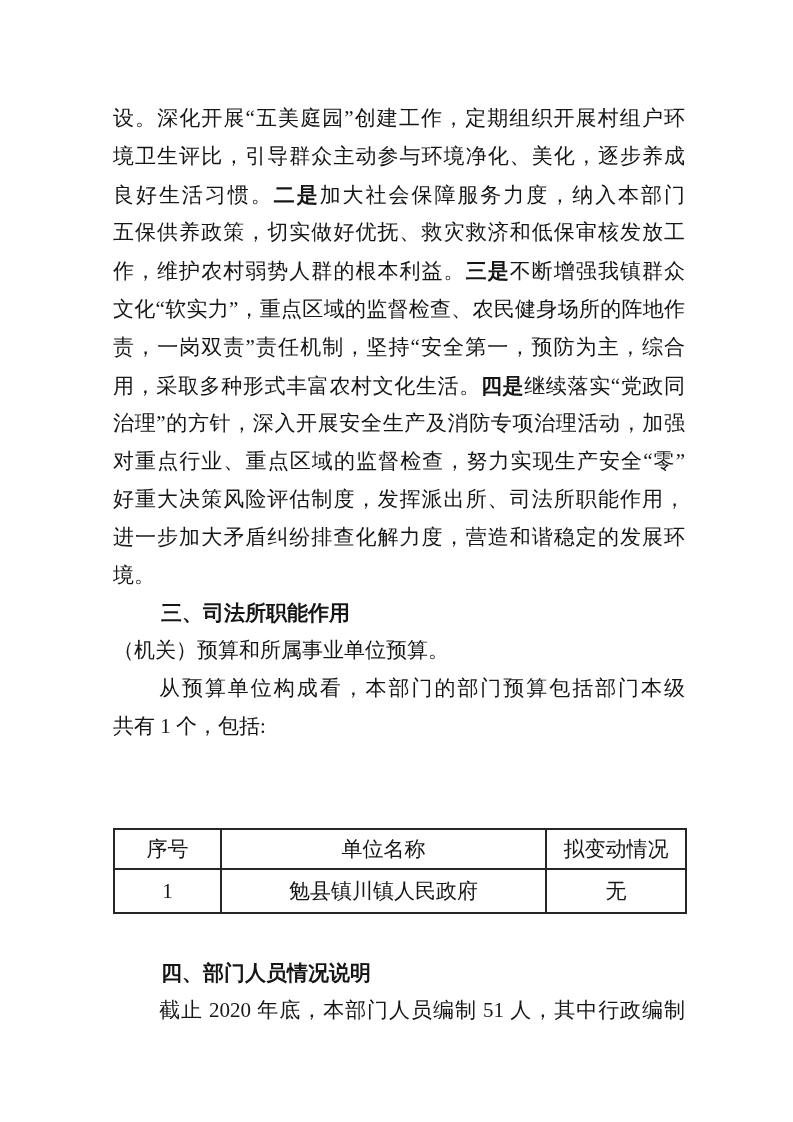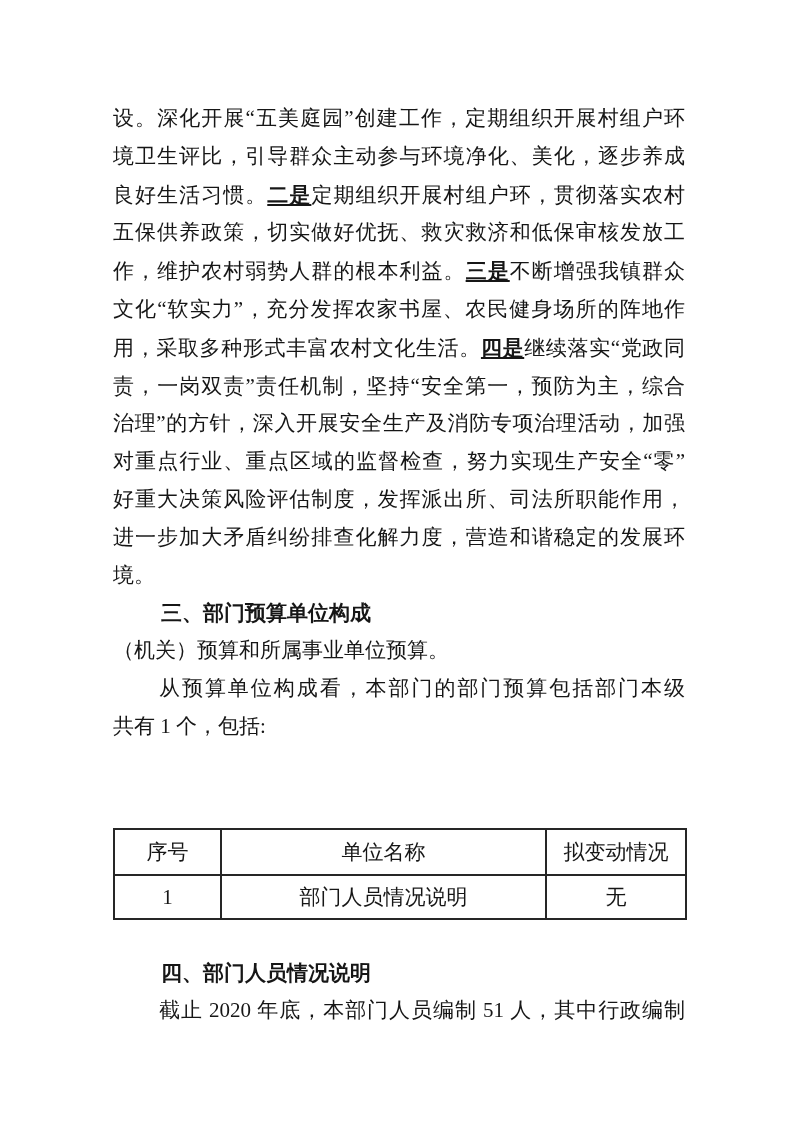--- a/index.html
+++ b/index.html
@@ -37,89 +37,88 @@
   }
   .line.h {
     text-align-last: auto;
     text-indent: 48px;
     font-weight: bold;
     font-family: "Liberation Sans", "DejaVu Sans", sans-serif;
   }
   .bd {
     font-weight: bold;
     font-family: "Liberation Sans", "DejaVu Sans", sans-serif;
-    text-decoration: underline;
   }
   table.unit-table {
     position: absolute;
     left: 113px;
     top: 828px;
     width: 572px;
     border-collapse: collapse;
     table-layout: fixed;
     font-size: 21px;
     color: #161616;
   }
   table.unit-table td {
     border: 2px solid #262626;
     text-align: center;
     vertical-align: middle;
     padding: 0;
     overflow: hidden;
   }
-  tr.thr { height: 46px; border-radius: 13px; }
+  tr.thr { height: 40px; border-radius: 13px; }
   tr.tdr { height: 44px; }
   col.c1 { width: 107px; }
   col.c2 { width: 325px; }
   col.c3 { width: 140px; }
   td.name {
     text-align: left;
     padding-left: 9px;
   }
 </style>
 </head>
 <body>
 
 <div class="page">
 
   <div class="textblock" id="tb1">
     <div class="line"><span>设。深化开展“五美庭园”创建工作，定期组织开展村组户环</span></div>
     <div class="line"><span>境卫生评比，引导群众主动参与环境净化、美化，逐步养成</span></div>
-    <div class="line"><span>良好生活习惯。</span><b class="bd">二是</b><span>定期组织开展村组户环，贯彻落实农村</span></div>
+    <div class="line"><span>良好生活习惯。</span><b class="bd">二是</b><span>加大社会保障服务力度，纳入本部门</span></div>
     <div class="line"><span>五保供养政策，切实做好优抚、救灾救济和低保审核发放工</span></div>
     <div class="line"><span>作，维护农村弱势人群的根本利益。</span><b class="bd">三是</b><span>不断增强我镇群众</span></div>
-    <div class="line"><span>文化“软实力”，充分发挥农家书屋、农民健身场所的阵地作</span></div>
+    <div class="line"><span>文化“软实力”，重点区域的监督检查、农民健身场所的阵地作</span></div>
+    <div class="line"><span>责，一岗双责”责任机制，坚持“安全第一，预防为主，综合</span></div>
     <div class="line"><span>用，采取多种形式丰富农村文化生活。</span><b class="bd">四是</b><span>继续落实“党政同</span></div>
-    <div class="line"><span>责，一岗双责”责任机制，坚持“安全第一，预防为主，综合</span></div>
     <div class="line"><span>治理”的方针，深入开展安全生产及消防专项治理活动，加强</span></div>
     <div class="line"><span>对重点行业、重点区域的监督检查，努力实现生产安全“零”</span></div>
     <div class="line"><span>好重大决策风险评估制度，发挥派出所、司法所职能作用，</span></div>
     <div class="line"><span>进一步加大矛盾纠纷排查化解力度，营造和谐稳定的发展环</span></div>
     <div class="line end"><span>境。</span></div>
-    <div class="line h"><span>三、部门预算单位构成</span></div>
+    <div class="line h"><span>三、司法所职能作用</span></div>
     <div class="line end"><span>（机关）预算和所属事业单位预算。</span></div>
     <div class="line ind"><span>从预算单位构成看，本部门的部门预算包括部门本级</span></div>
     <div class="line end"><span>共有 1 个，包括:</span></div>
   </div>
 
   <table class="unit-table">
     <colgroup>
         <col class="c1">
         <col class="c2">
         <col class="c3">
       </colgroup>
     <tbody>
       <tr class="thr">
         <td>序号</td>
         <td>单位名称</td>
         <td>拟变动情况</td>
       </tr>
       <tr class="tdr">
         <td>1</td>
-        <td class="name">部门人员情况说明</td>
+        <td class="name">勉县镇川镇人民政府</td>
         <td>无</td>
       </tr>
     </tbody>
   </table>
 
   <div class="textblock" id="tb2">
     <div class="line h"><span>四、部门人员情况说明</span></div>
     <div class="line ind"><span>截止 2020 年底，本部门人员编制 51 人，其中行政编制</span></div>
   </div>
 

